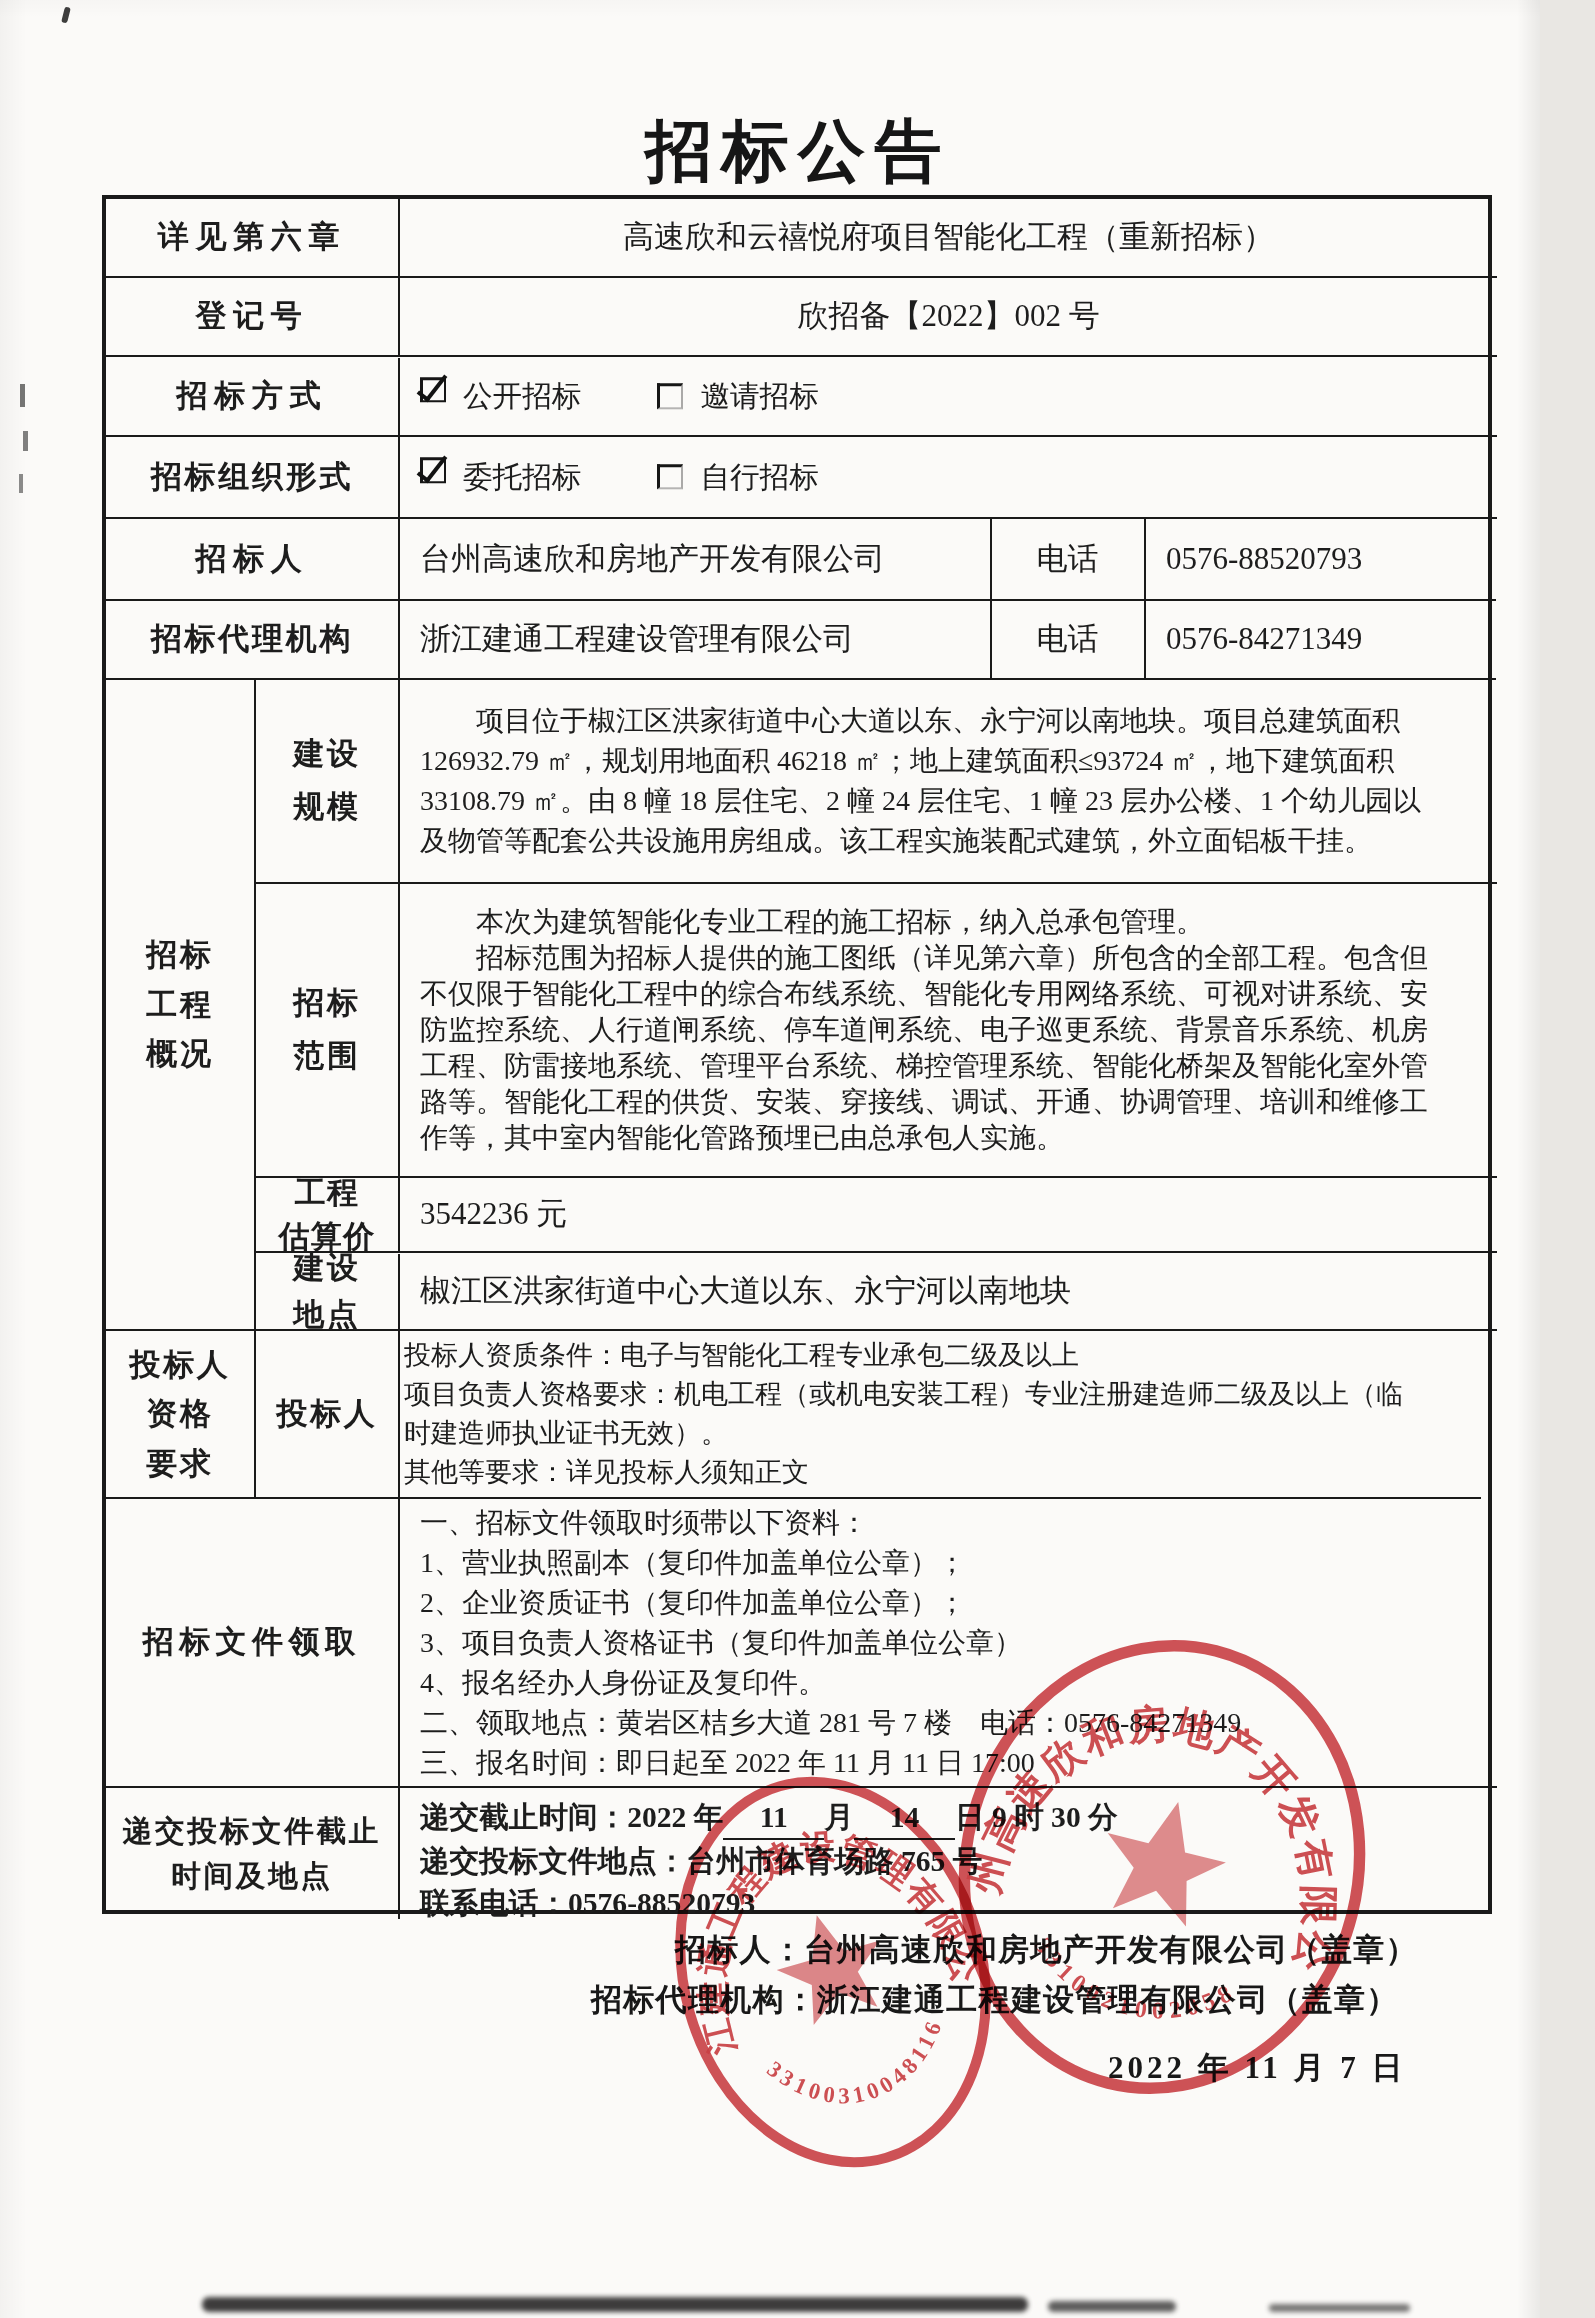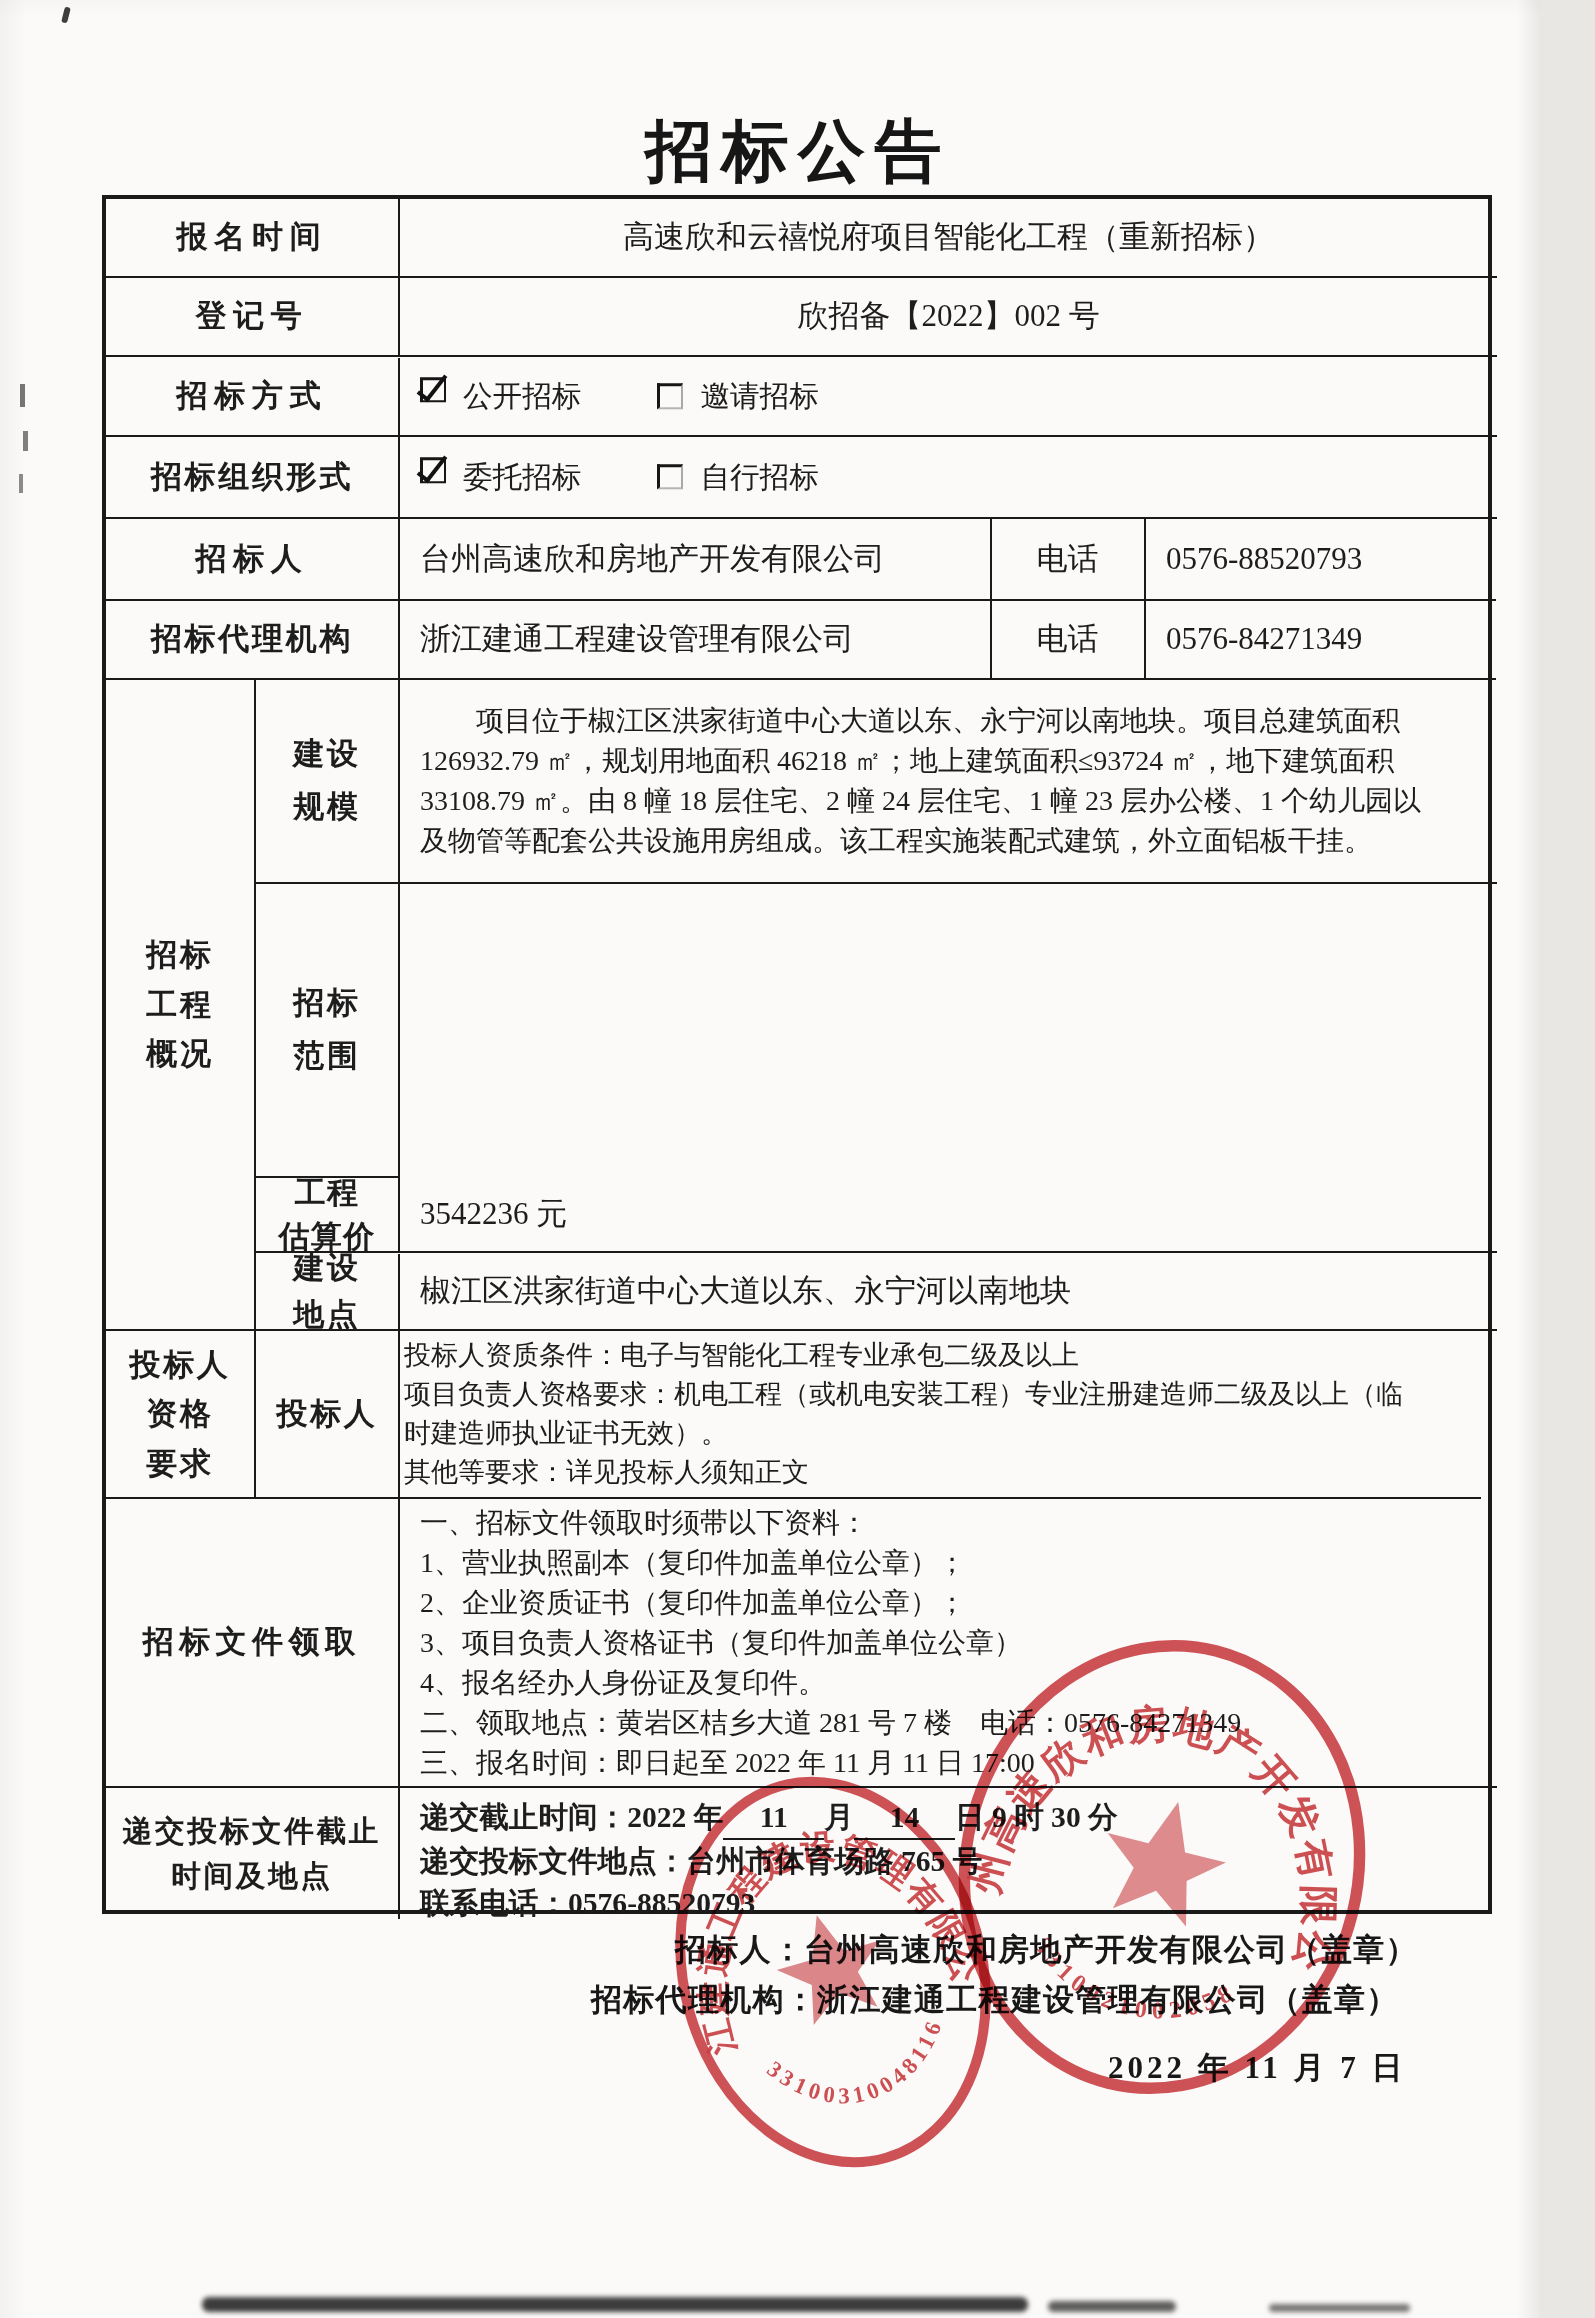--- a/index.html
+++ b/index.html
@@ -73,21 +73,21 @@
 </style>
 </head>
 <body>
 
 <div class="page">
 
   <div class="doc-title">招标公告</div>
 
   <div class="tbl">
 
-    <div class="cell lab" style="left:0;top:0;width:294px;height:79px;">报名时间</div>
+    <div class="cell lab" style="left:0;top:0;width:294px;height:79px;">详见第六章</div>
     <div class="cell ctr no-r" style="left:294px;top:0;width:1097px;height:79px;">高速欣和云禧悦府项目智能化工程（重新招标）</div>
 
     <div class="cell lab" style="left:0;top:79px;width:294px;height:79px;">登记号</div>
     <div class="cell ctr no-r" style="left:294px;top:79px;width:1097px;height:79px;">欣招备【2022】002 号</div>
 
     <div class="cell lab" style="left:0;top:159px;width:294px;height:79px;">招标方式</div>
     <div class="cell no-r padded" style="left:294px;top:159px;width:1097px;height:79px;">
       <span class="opt">
         <span class="cb checked"></span>
         <span class="opt-label">公开招标</span>
@@ -126,20 +126,27 @@
 
     <div class="cell lab tight preline" style="left:150px;top:481px;width:144px;height:204px;line-height:1.7;">建设
 规模</div>
     <div class="cell no-r padded preline fs42 lh60" style="left:294px;top:481px;width:1097px;height:204px;">　　项目位于椒江区洪家街道中心大道以东、永宁河以南地块。项目总建筑面积
 126932.79 ㎡，规划用地面积 46218 ㎡；地上建筑面积≤93724 ㎡，地下建筑面积
 33108.79 ㎡。由 8 幢 18 层住宅、2 幢 24 层住宅、1 幢 23 层办公楼、1 个幼儿园以
 及物管等配套公共设施用房组成。该工程实施装配式建筑，外立面铝板干挂。</div>
 
     <div class="cell lab tight preline" style="left:150px;top:685px;width:144px;height:294px;line-height:1.7;">招标
 范围</div>
+    <div class="cell no-r padded preline fs42 lh54" style="left:294px;top:685px;width:1097px;height:294px;">　　本次为建筑智能化专业工程的施工招标，纳入总承包管理。
+　　招标范围为招标人提供的施工图纸（详见第六章）所包含的全部工程。包含但
+不仅限于智能化工程中的综合布线系统、智能化专用网络系统、可视对讲系统、安
+防监控系统、人行道闸系统、停车道闸系统、电子巡更系统、背景音乐系统、机房
+工程、防雷接地系统、管理平台系统、梯控管理系统、智能化桥架及智能化室外管
+路等。智能化工程的供货、安装、穿接线、调试、开通、协调管理、培训和维修工
+作等，其中室内智能化管路预埋已由总承包人实施。</div>
 
     <div class="cell lab tight preline" style="left:150px;top:979px;width:144px;height:75px;line-height:1.4;letter-spacing:1.3px;">工程
 估算价</div>
     <div class="cell no-r padded" style="left:294px;top:979px;width:1097px;height:75px;">3542236 元</div>
 
     <div class="cell lab tight preline" style="left:150px;top:1055px;width:144px;height:77px;line-height:1.5;">建设
 地点</div>
     <div class="cell no-r padded" style="left:294px;top:1055px;width:1097px;height:77px;">椒江区洪家街道中心大道以东、永宁河以南地块</div>
 
     <div class="cell lab tight preline" style="left:0;top:1132px;width:150px;height:168px;line-height:1.6;">投标人

